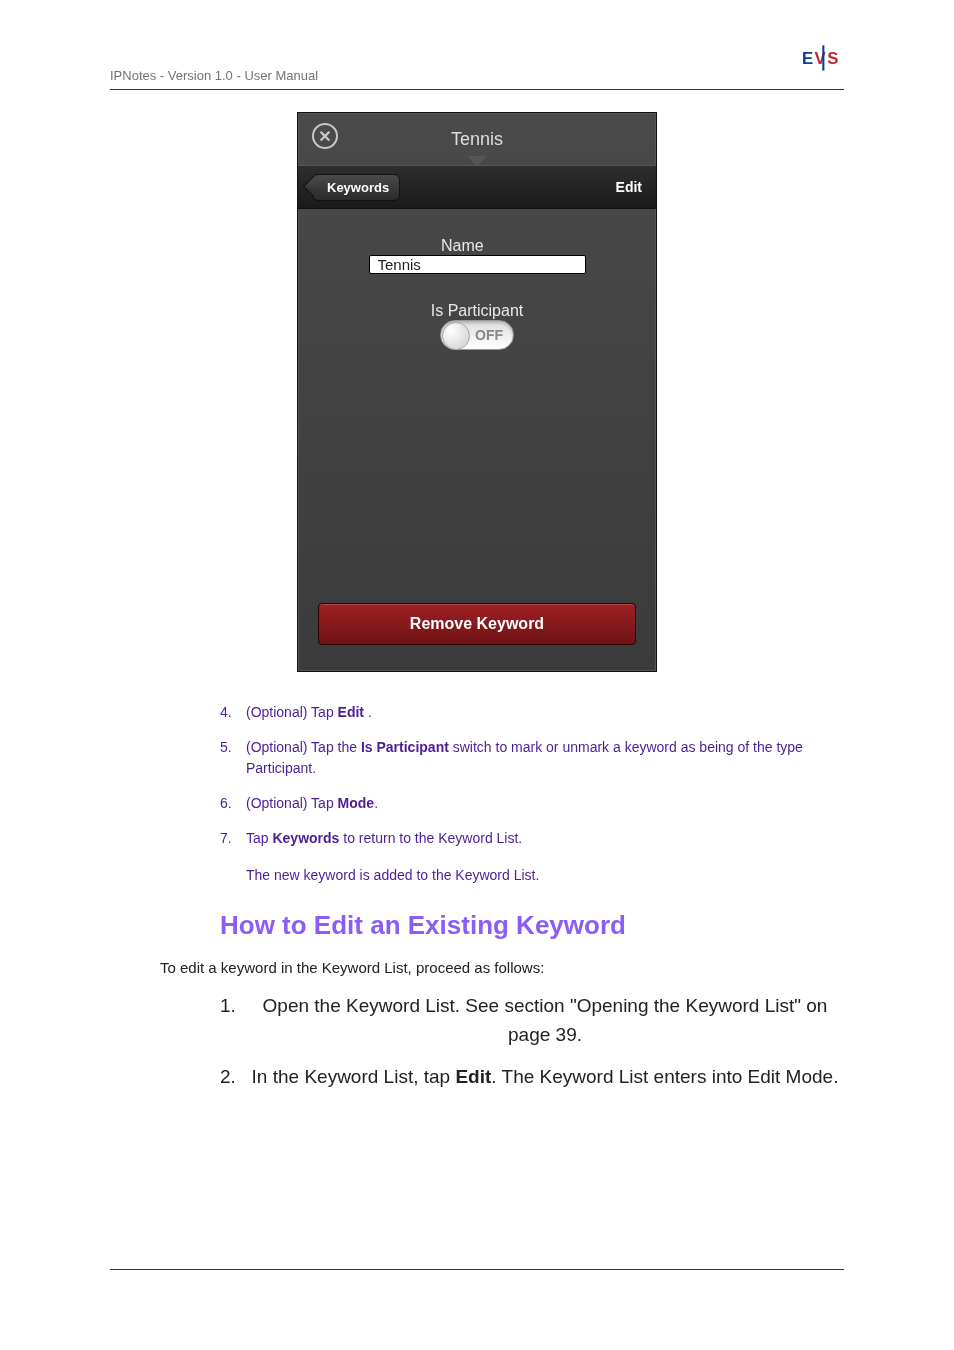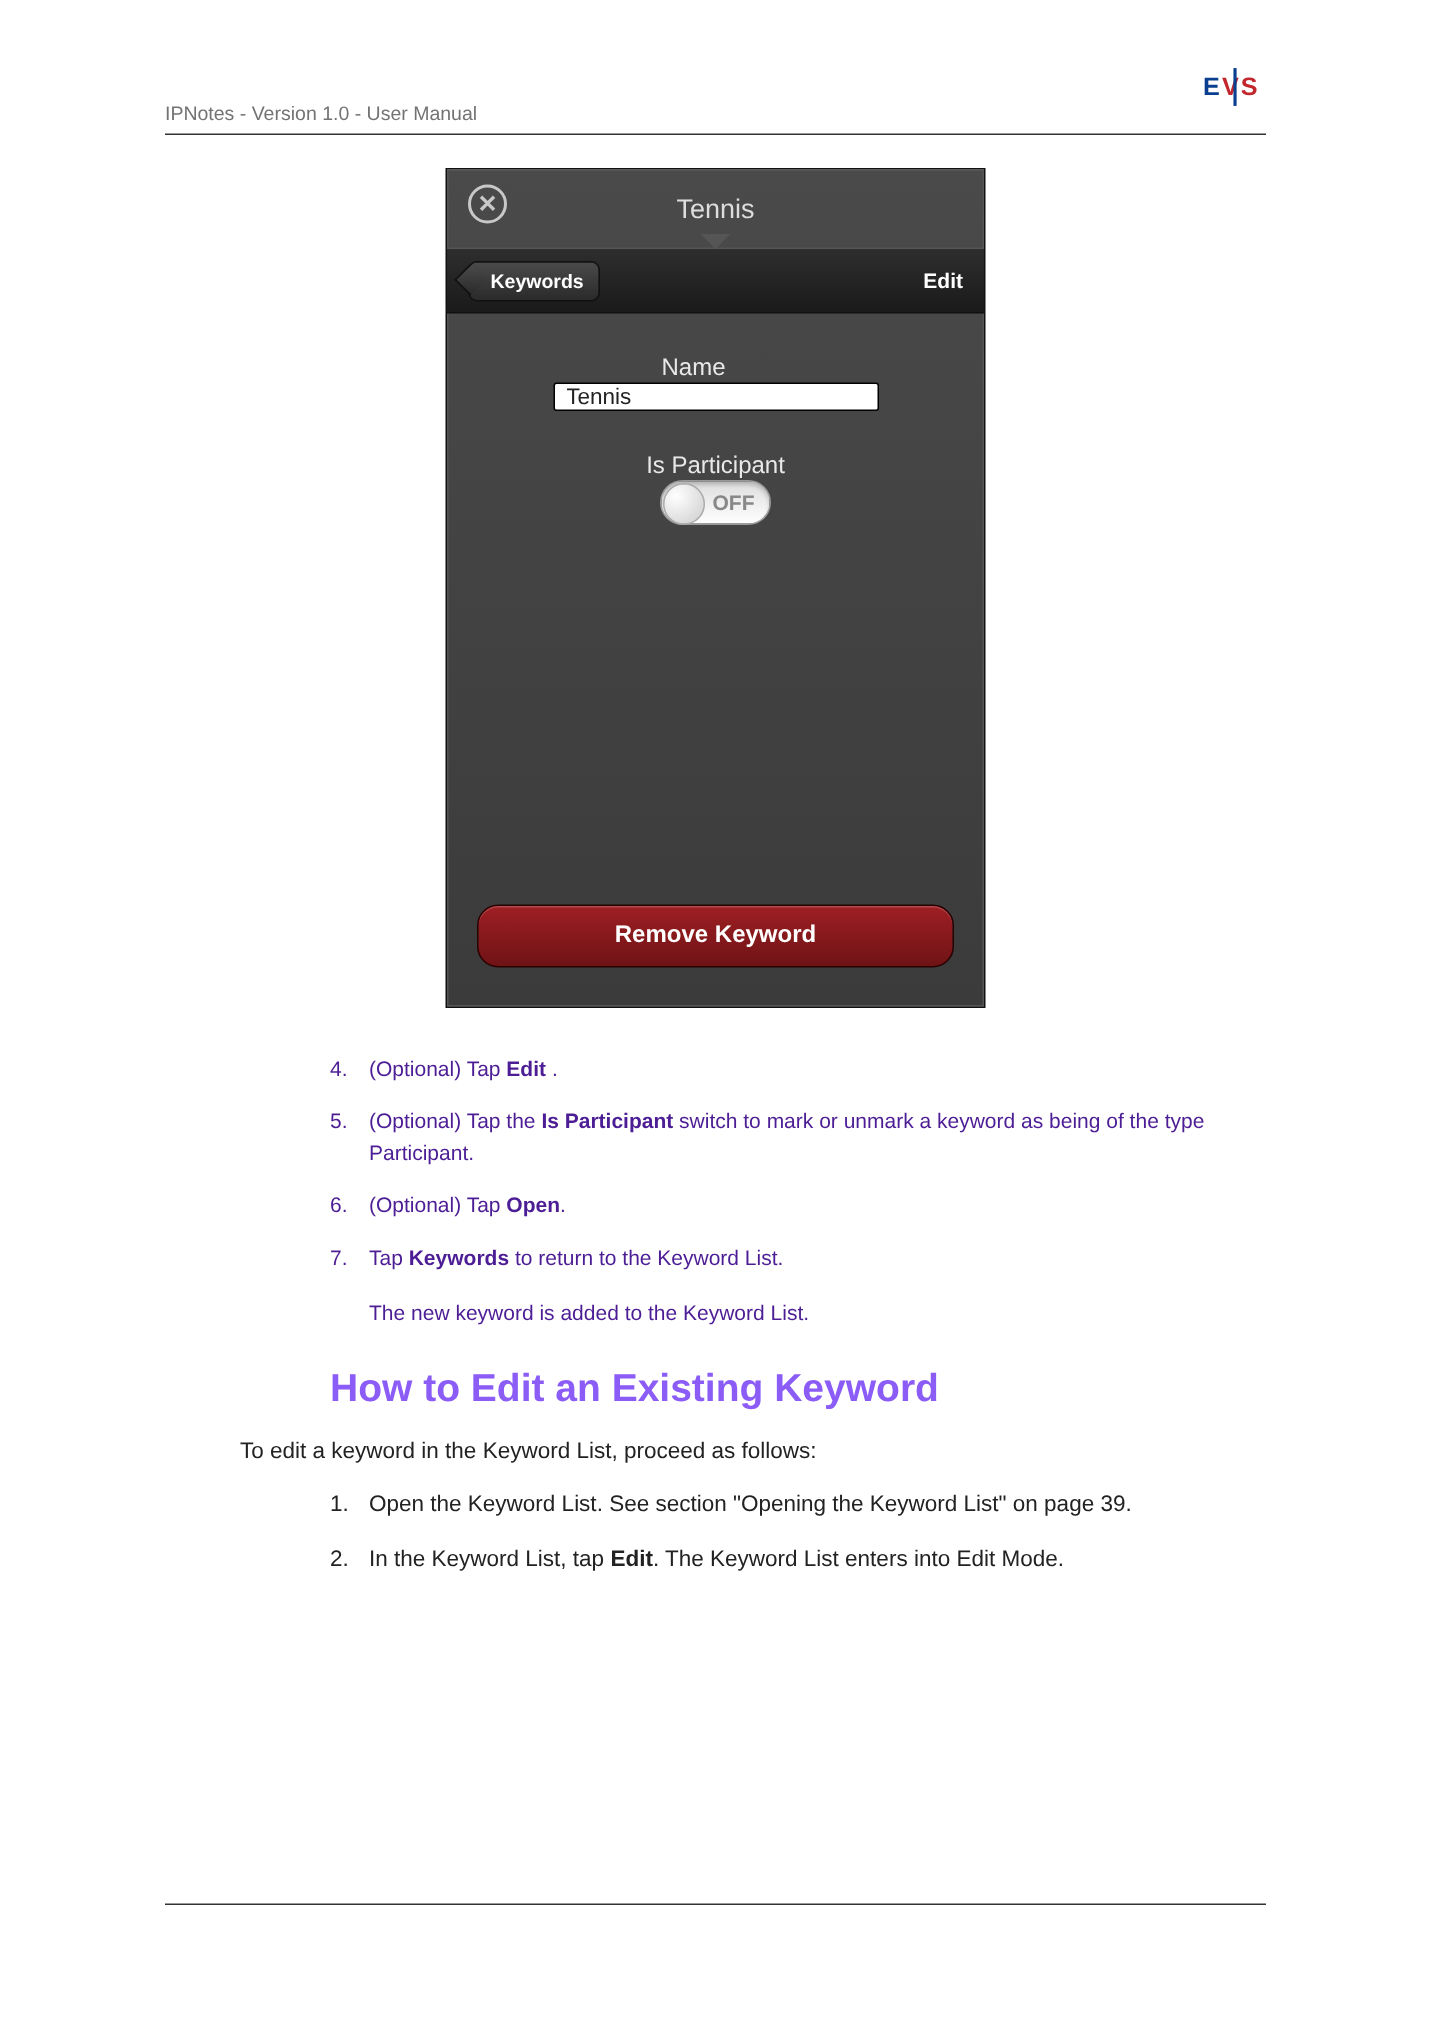--- a/index.html
+++ b/index.html
@@ -66,35 +66,35 @@
     padding-right:10px; font-size:14px; font-weight:bold; color:#888;
     box-shadow: inset 0 2px 3px rgba(0,0,0,0.2);
   }
   .dev-knob {
     position:absolute; left:1px; top:1px; width:28px; height:28px;
     border-radius:50%; background: radial-gradient(circle at 30% 30%, #fff, #ccc);
     border:1px solid #aaa;
   }
   .dev-remove {
     position:absolute; left:20px; right:20px; bottom:26px;
-    height:42px; border-radius:14px;
+    height:42px; border-radius:4px;
     background: linear-gradient(#9e1f23,#6f1316);
     border:1px solid #2a0000;
     color:#fff; font-size:16px; font-weight:bold;
     display:flex; align-items:center; justify-content:center;
     box-shadow: 0 1px 0 rgba(255,255,255,0.2) inset;
   }
   .steps { margin: 30px 0 0 0; padding-left: 110px; list-style: none; counter-reset: step 3; }
   .steps li { position:relative; font-size:14px; line-height:1.5; margin-bottom: 14px; padding-left: 26px; color:#4c1d95; }
   .steps li::before { counter-increment: step; content: counter(step) "."; position:absolute; left:0; }
   .steps li .sub { display:block; margin-top: 16px; }
   .h2 { font-size: 26px; font-weight: bold; color:#8b5cf6; margin: 24px 0 18px 110px; }
   .para { font-size:15px; color:#222; margin-left:50px; margin-bottom: 16px; }
   .steps2 { margin: 0 0 0 0; padding-left:110px; list-style:none; counter-reset: s2 0; }
-  .steps2 li { position:relative; font-size:15px; line-height:1.5; margin-bottom:14px; padding-left:26px; color:#222; }
+  .steps2 li { position:relative; font-size:19px; line-height:1.5; margin-bottom:14px; padding-left:26px; color:#222;text-align:center; }
   .steps2 li::before { counter-increment: s2; content: counter(s2) "."; position:absolute; left:0; }
   .footer-rule { position:absolute; left:110px; right:110px; bottom:80px; border:none; border-top:1px solid #333; }
   .footer { position:absolute; left:110px; right:110px; bottom:50px; display:flex; justify-content:space-between; font-size:13px; color:#333; }
   b { font-weight: bold; }
 </style>
 </head>
 <body>
 
 <div class="page">
 
@@ -137,21 +137,21 @@
   </div>
 
   <ol class="steps">
     <li>
       <span>(Optional) Tap </span><b>Edit</b><span> .</span>
     </li>
     <li>
       <span>(Optional) Tap the </span><b>Is Participant</b><span> switch to mark or unmark a keyword as being of the type Participant.</span>
     </li>
     <li>
-      <span>(Optional) Tap </span><b>Open</b><span>.</span>
+      <span>(Optional) Tap </span><b>Mode</b><span>.</span>
     </li>
     <li>
       <span>Tap </span><b>Keywords</b><span> to return to the Keyword List.</span>
       <span class="sub">The new keyword is added to the Keyword List.</span>
     </li>
   </ol>
 
   <h2 class="h2">How to Edit an Existing Keyword</h2>
   <p class="para">To edit a keyword in the Keyword List, proceed as follows:</p>
 

